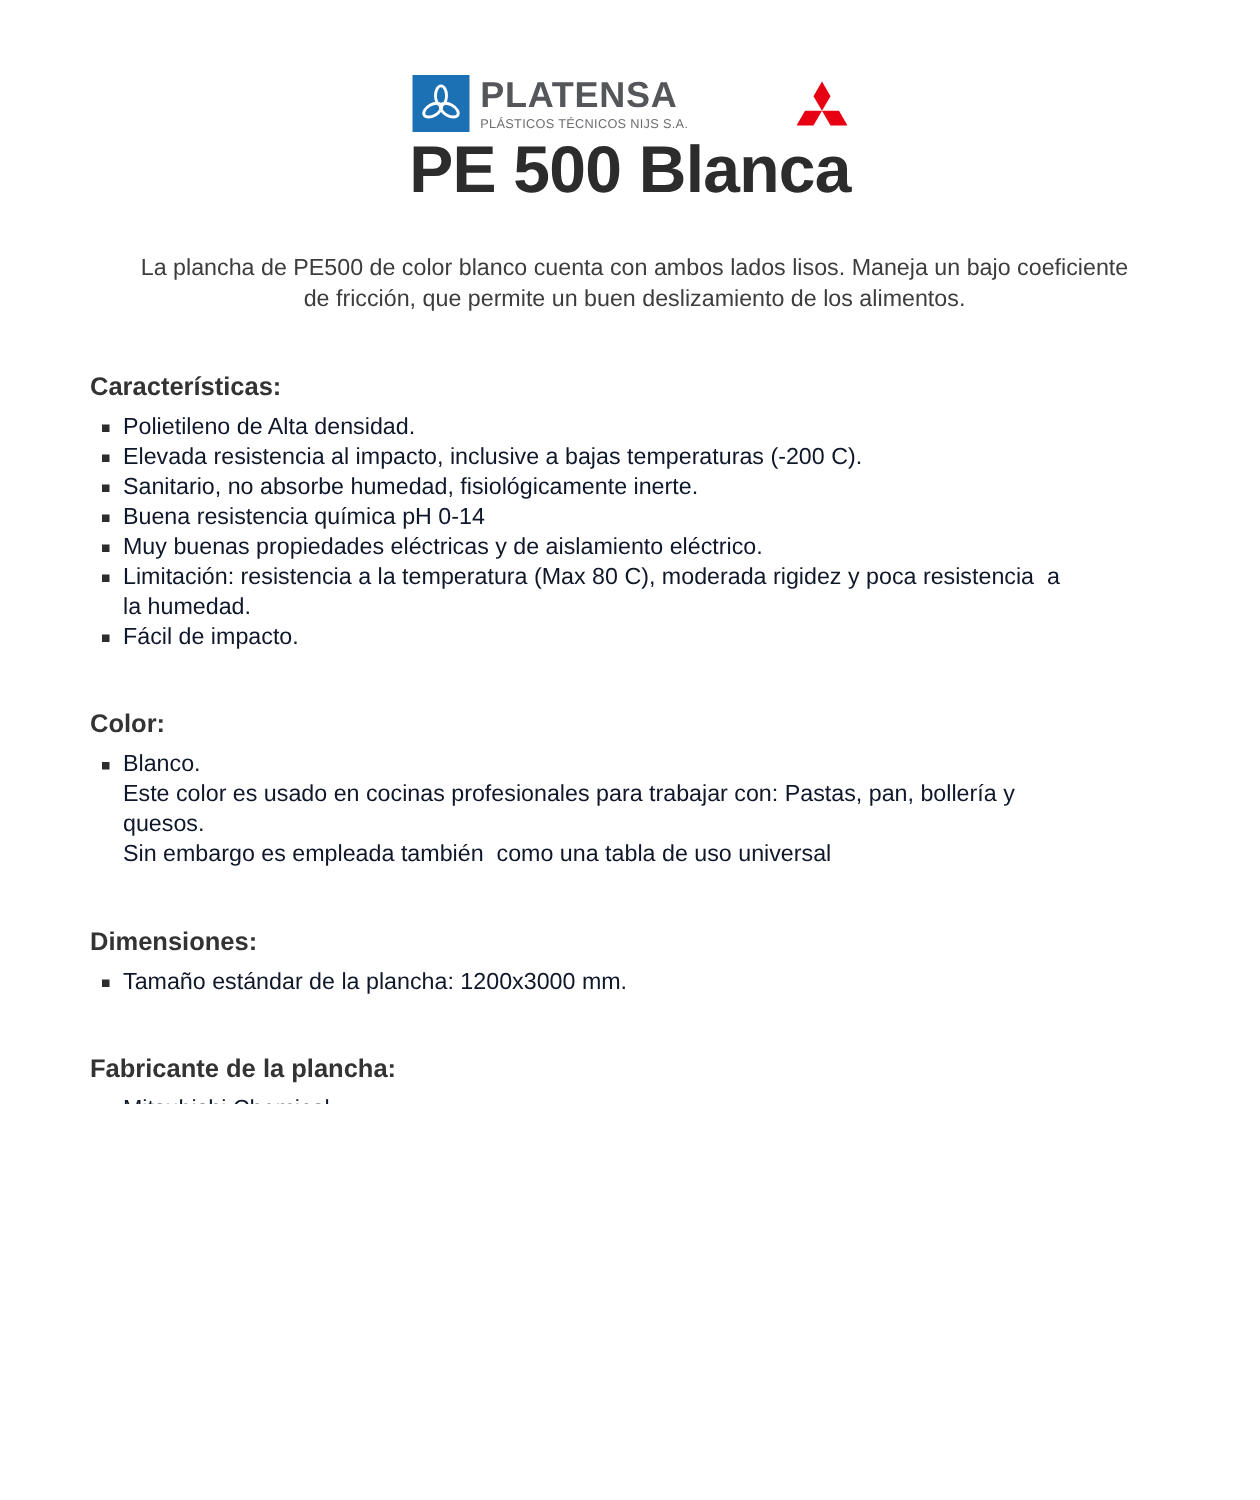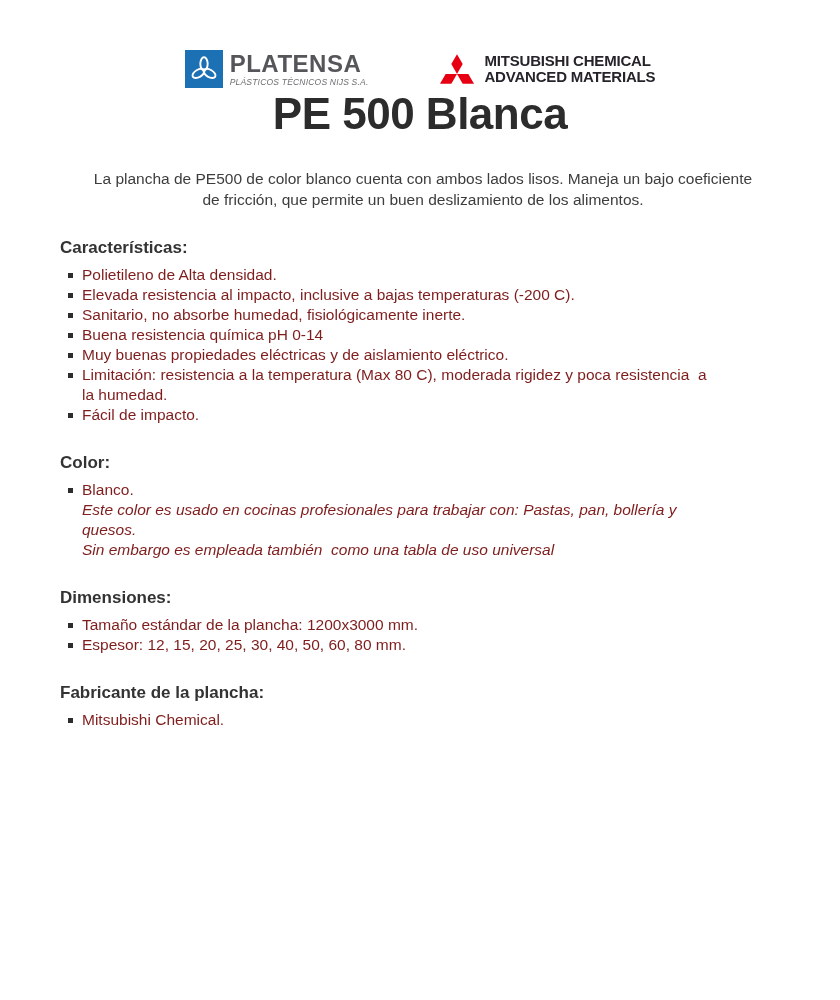--- a/index.html
+++ b/index.html
@@ -32,21 +32,20 @@
   .platensa-text { display: flex; flex-direction: column; }
   .platensa-name {
     font-size: 24px;
     font-weight: bold;
     color: #55565a;
     letter-spacing: 0.5px;
     line-height: 24px;
   }
   .platensa-tagline {
     font-size: 8.5px;
-    font-style: italic;
     color: #6d6e71;
     letter-spacing: 0.2px;
     margin-top: 1px;
   }
   .mitsubishi { display: flex; align-items: center; gap: 10px; }
   .mits-mark { flex: 0 0 auto; }
   .mits-mark polygon { fill: var(--mits-red, #e60012); }
   .mits-text {
     font-size: 15px;
     font-weight: bold;
@@ -66,45 +65,45 @@
   
   .intro {
     margin: 28px 56px 0 62px;
     font-size: 15.5px;
     line-height: 21px;
     color: #3d3d3d;
   }
   .intro .line { display: block; white-space: pre-wrap; text-align: center; }
   
   #sections { margin: 0 56px 0 60px; }
-  #sections section { margin-top: 28px; }
+  #sections section { margin-top: 38px; }
   #sections section:last-child { margin-top: 24px; }
   h2.sec-heading {
     font-size: 17px;
     font-weight: bold;
     color: #333333;
     line-height: 20px;
     margin-bottom: 7px;
   }
   ul.sec-list { list-style: none; }
   li.sec-item { display: flex; align-items: flex-start; }
   .bullet {
     flex: 0 0 auto;
     width: 5px; height: 5px;
     background: #2d2d2d;
     margin: 8px 9px 0 8px;
   }
   .item-text { max-width: 700px; }
   .item-text .line {
     font-size: 15.5px;
     line-height: 20px;
-    color: #7f1d1d;
+    color: #0f172a;
     white-space: pre-wrap;
   }
-  .item-text .line.italic { font-style: italic; }
+  .item-text .line.italic { }
 </style>
 </head>
 <body>
 
 <div class="page">
 
   <div class="logos">
 
     <div class="platensa">
       <div class="platensa-square">
@@ -121,24 +120,20 @@
         <div class="platensa-tagline">PLÁSTICOS TÉCNICOS NIJS S.A.</div>
       </div>
     </div>
 
     <div class="mitsubishi">
       <svg class="mits-mark" width="34" height="30" viewBox="0 0 100 86.6" aria-hidden="true">
         <polygon points="50,0 66.7,28.9 50,57.7 33.3,28.9"></polygon>
         <polygon points="50,57.7 16.7,57.7 0,86.6 33.3,86.6"></polygon>
         <polygon points="50,57.7 83.3,57.7 100,86.6 66.7,86.6"></polygon>
       </svg>
-      <div class="mits-text">
-        <div>MITSUBISHI CHEMICAL</div>
-        <div>ADVANCED MATERIALS</div>
-      </div>
     </div>
 
   </div>
 
   <h1 class="title">PE 500 Blanca</h1>
 
   <p class="intro">
     <span class="line">La plancha de PE500 de color blanco cuenta con ambos lados lisos. Maneja un bajo coeficiente</span>
     <span class="line">de fricción, que permite un buen deslizamiento de los alimentos.</span>
   </p>
@@ -208,26 +203,20 @@
       </section>
       <section>
         <h2 class="sec-heading">Dimensiones:</h2>
         <ul class="sec-list">
           <li class="sec-item">
             <span class="bullet"></span>
             <div class="item-text">
               <div class="line">Tamaño estándar de la plancha: 1200x3000 mm.</div>
             </div>
           </li>
-          <li class="sec-item">
-            <span class="bullet"></span>
-            <div class="item-text">
-              <div class="line">Espesor: 12, 15, 20, 25, 30, 40, 50, 60, 80 mm.</div>
-            </div>
-          </li>
         </ul>
       </section>
       <section>
         <h2 class="sec-heading">Fabricante de la plancha:</h2>
         <ul class="sec-list">
           <li class="sec-item">
             <span class="bullet"></span>
             <div class="item-text">
               <div class="line">Mitsubishi Chemical.</div>
             </div>

